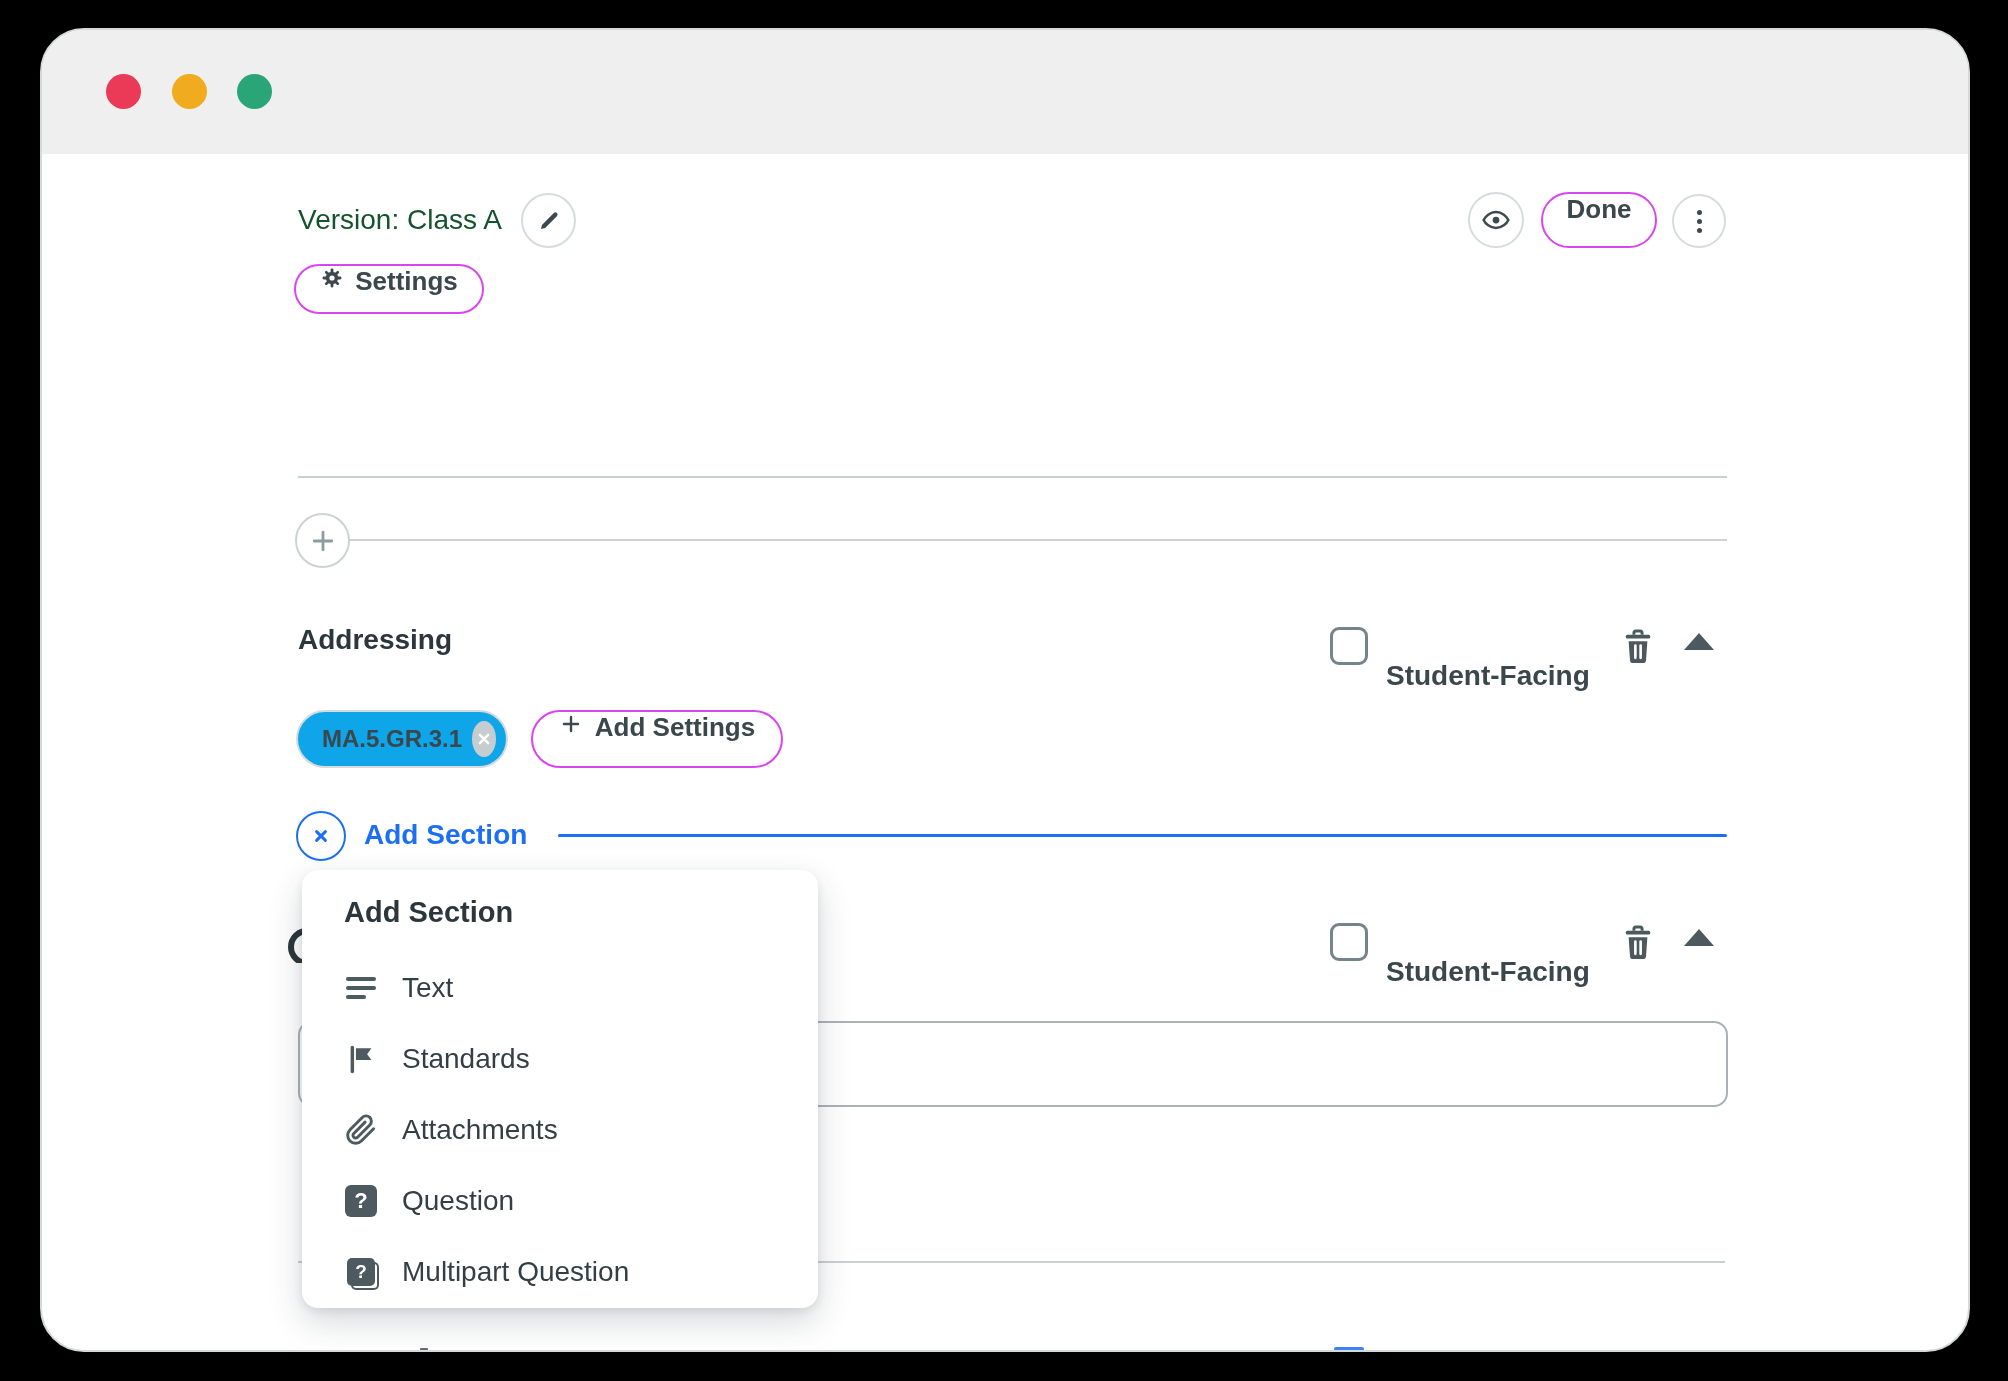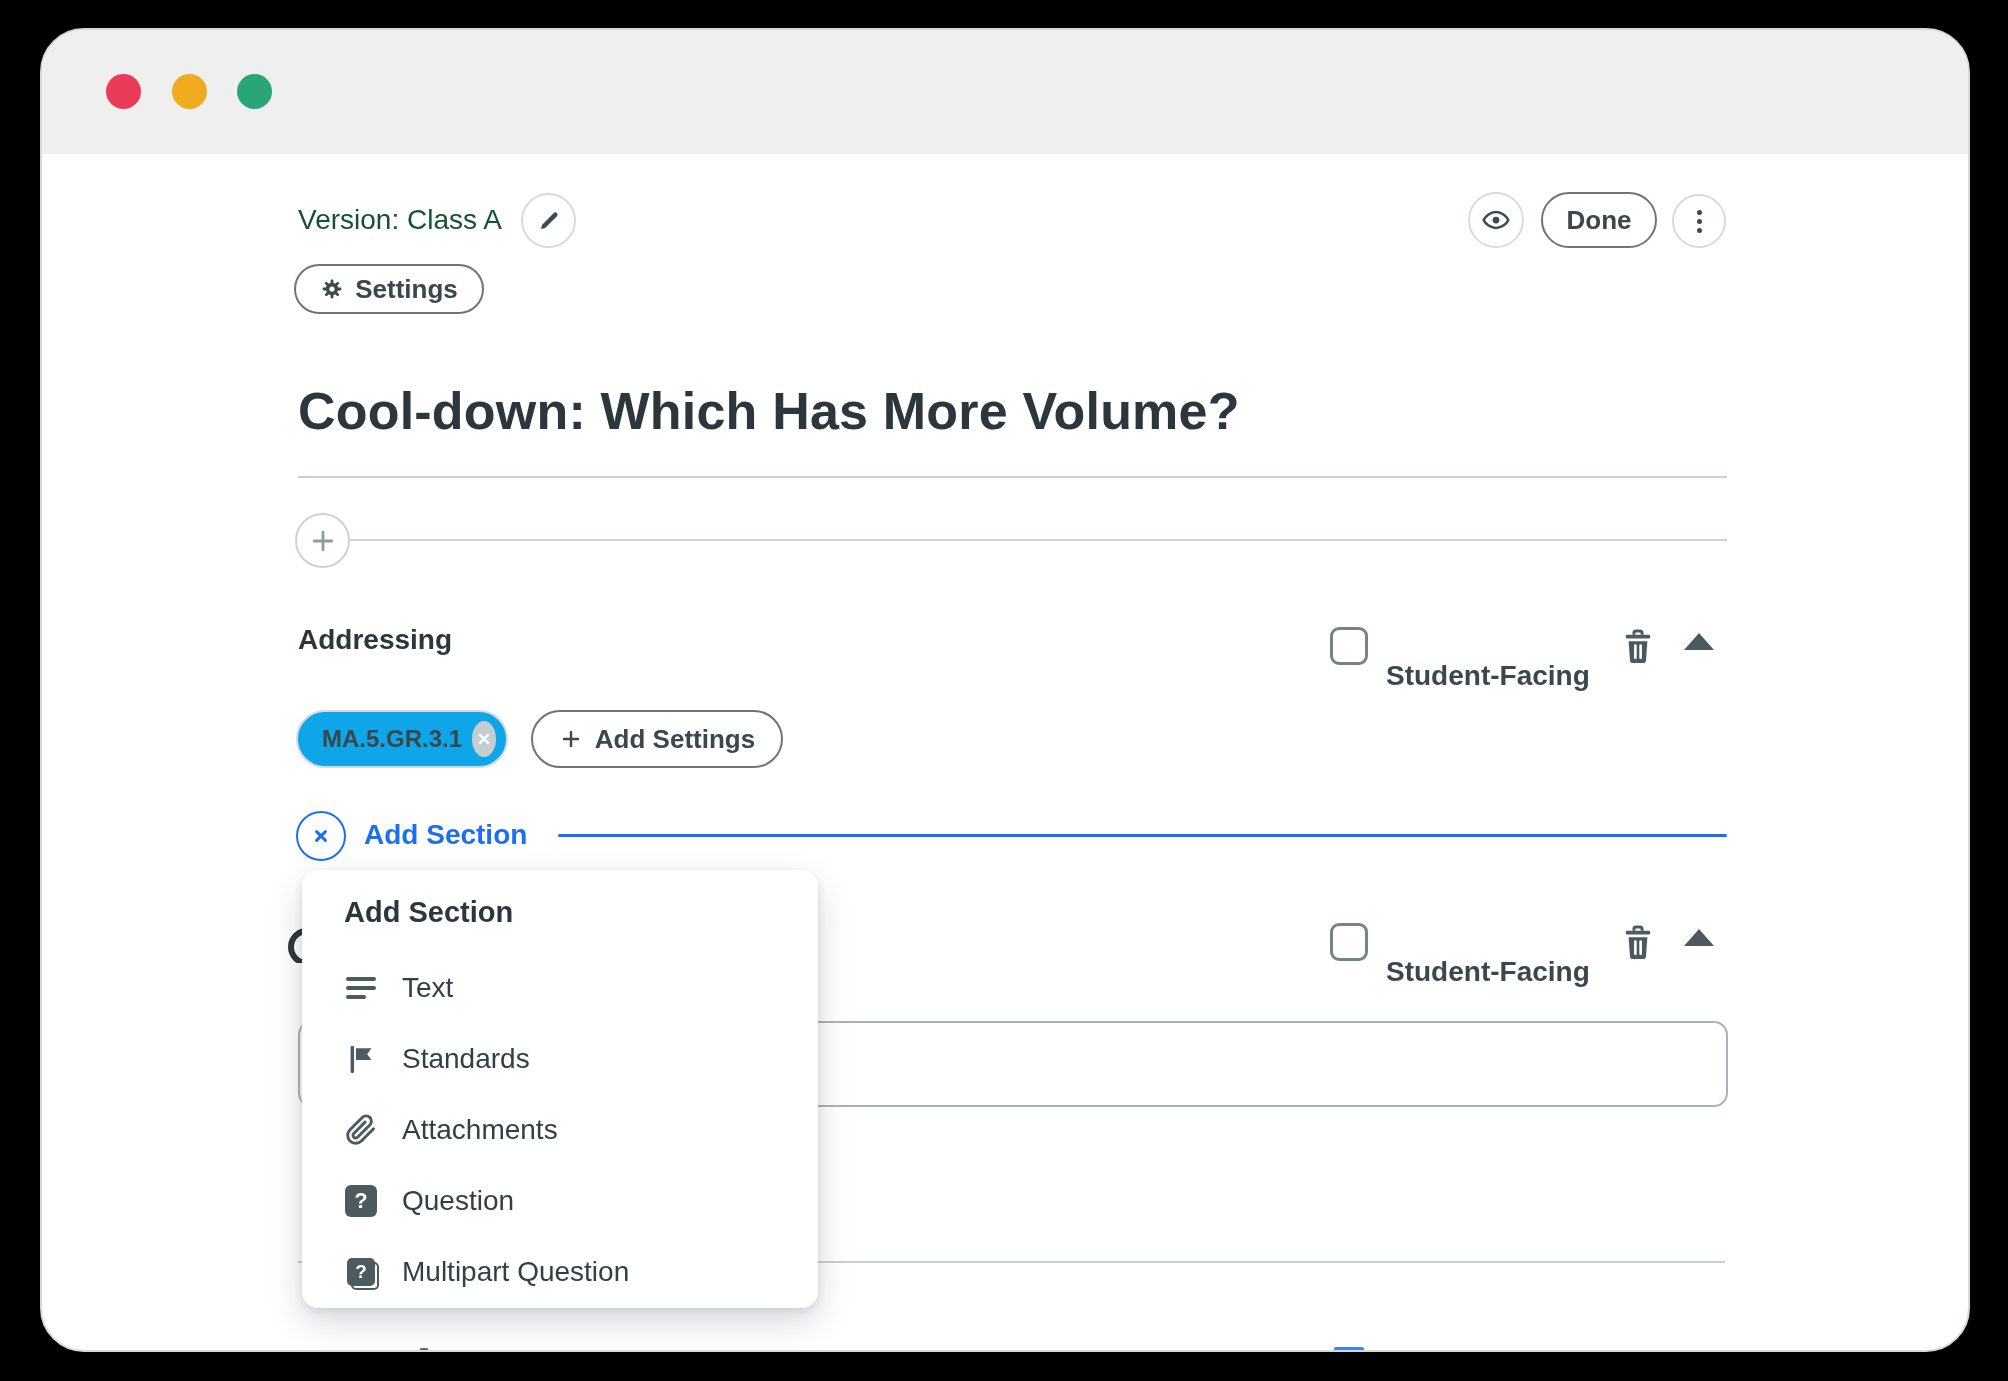--- a/index.html
+++ b/index.html
@@ -8,22 +8,22 @@
   .window{position:absolute;left:40px;top:28px;width:1930px;height:1324px;background:#fff;
           border:2px solid #d3dad8;border-radius:44px;overflow:hidden;box-sizing:border-box;}
   .titlebar{position:absolute;left:0;top:0;width:100%;height:124px;background:#efefef;}
   .tl{position:absolute;top:44px;width:35px;height:35px;border-radius:50%;}
   .tl.red{left:64px;background:#ea3a58;}
   .tl.yellow{left:130px;background:#f0ac1e;}
   .tl.green{left:195px;background:#2aa578;}
 
   .circle-btn{position:absolute;background:#fff;border:2px solid #d6dcdd;border-radius:50%;
               box-sizing:border-box;display:flex;align-items:center;justify-content:center;}
-  .pill-btn{position:absolute;background:#fff;border:2px solid #737373;border-radius:29px;
-            box-sizing:border-box;display:flex;align-items:center;justify-content:center;
+  .pill-btn{position:absolute;background:#fff;border:2px solid #d946ef;border-radius:29px;
+            box-sizing:border-box;display:flex;justify-content:center;
             font-weight:700;color:#3a474c;}
 
   .version-label{position:absolute;left:256px;top:174px;font-size:28px;color:#14532d;}
   .pencil-btn{left:479px;top:163px;width:55px;height:55px;}
   .eye-btn{left:1426px;top:162px;width:56px;height:56px;}
   .done-btn{left:1499px;top:162px;width:116px;height:56px;font-size:26px;}
   .kebab-btn{left:1630px;top:164px;width:54px;height:54px;}
   .kebab{display:flex;flex-direction:column;gap:4px;}
   .kebab i{width:5px;height:5px;border-radius:50%;background:#3c494e;}
   .settings-btn{left:252px;top:234px;width:190px;height:50px;font-size:26px;gap:11px;}
@@ -140,21 +140,20 @@
             <rect x="10.6" y="2.6" width="2.8" height="5" rx="1.1" transform="rotate(270 12 12)"></rect>
             <rect x="10.6" y="2.6" width="2.8" height="5" rx="1.1" transform="rotate(315 12 12)"></rect>
             <circle cx="12" cy="12" r="6.2"></circle>
           </g>
           <circle cx="12" cy="12" r="2.6" fill="#fff"></circle>
         </svg>
       </span>
       <span>Settings</span>
     </div>
 
-    <h1 class="page-title" style="margin:0;">Cool-down: Which Has More Volume?</h1>
     <div class="divider1"></div>
 
     <div class="circle-btn plus-circle">
       <span>
         <svg width="28" height="28" viewBox="0 0 24 24">
           <path d="M12 4.5v15M4.5 12h15" stroke="#8e9ba0" stroke-width="2.4" stroke-linecap="round"></path>
         </svg>
       </span>
     </div>
     <div class="plus-line"></div>

